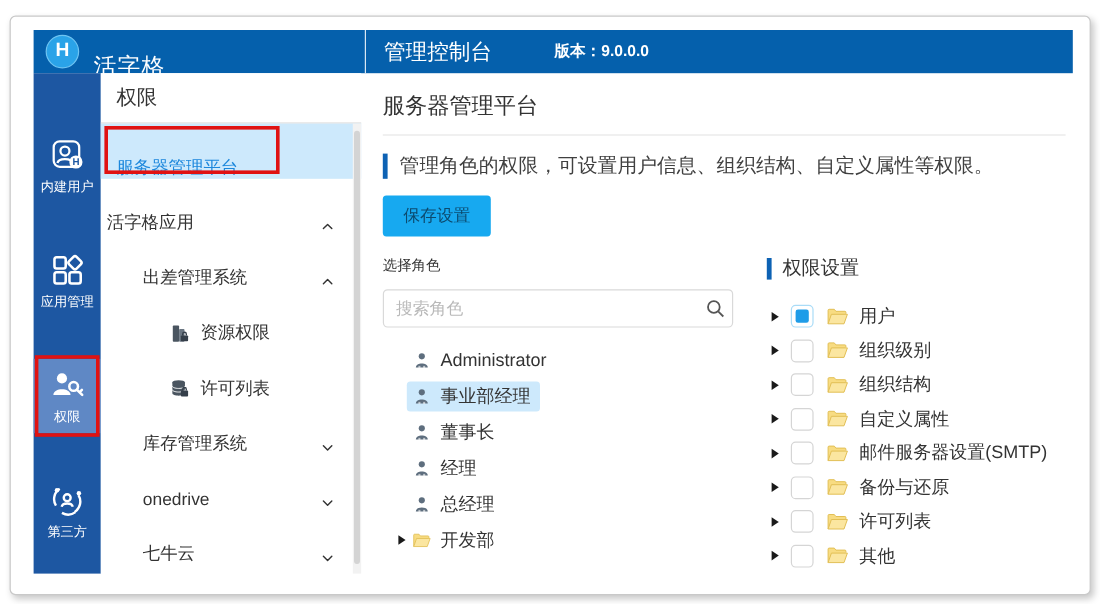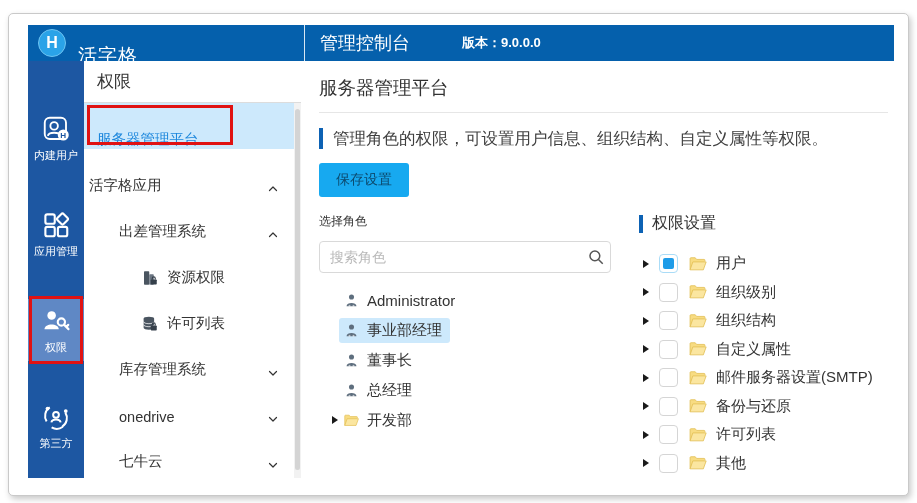--- a/index.html
+++ b/index.html
@@ -303,20 +303,35 @@
                     <circle cx="12" cy="7" r="3.6" fill="#5e6e7e"></circle>
                     <path d="M5 20 c0-6 14-6 14 0 z" fill="#5e6e7e"></path>
                     <rect x="8" y="18.2" width="2.4" height="2.6" fill="#fff" opacity="0.6"></rect>
                     <rect x="13.6" y="18.2" width="2.4" height="2.6" fill="#fff" opacity="0.6"></rect>
                   </svg>
 
                   <span class="role-label">董事长</span>
                 </span>
               </div>
 
+              <div class="role-row">
+                <span class="arrow-slot">
+                  
+                </span>
+                <span class="role-chip">
+                  <svg class="role-icon" viewBox="0 0 24 24">
+                    <circle cx="12" cy="7" r="3.6" fill="#5e6e7e"></circle>
+                    <path d="M5 20 c0-6 14-6 14 0 z" fill="#5e6e7e"></path>
+                    <rect x="8" y="18.2" width="2.4" height="2.6" fill="#fff" opacity="0.6"></rect>
+                    <rect x="13.6" y="18.2" width="2.4" height="2.6" fill="#fff" opacity="0.6"></rect>
+                  </svg>
+
+                  <span class="role-label">经理</span>
+                </span>
+              </div>
 
               <div class="role-row">
                 <span class="arrow-slot">
                   
                 </span>
                 <span class="role-chip">
                   <svg class="role-icon" viewBox="0 0 24 24">
                     <circle cx="12" cy="7" r="3.6" fill="#5e6e7e"></circle>
                     <path d="M5 20 c0-6 14-6 14 0 z" fill="#5e6e7e"></path>
                     <rect x="8" y="18.2" width="2.4" height="2.6" fill="#fff" opacity="0.6"></rect>

